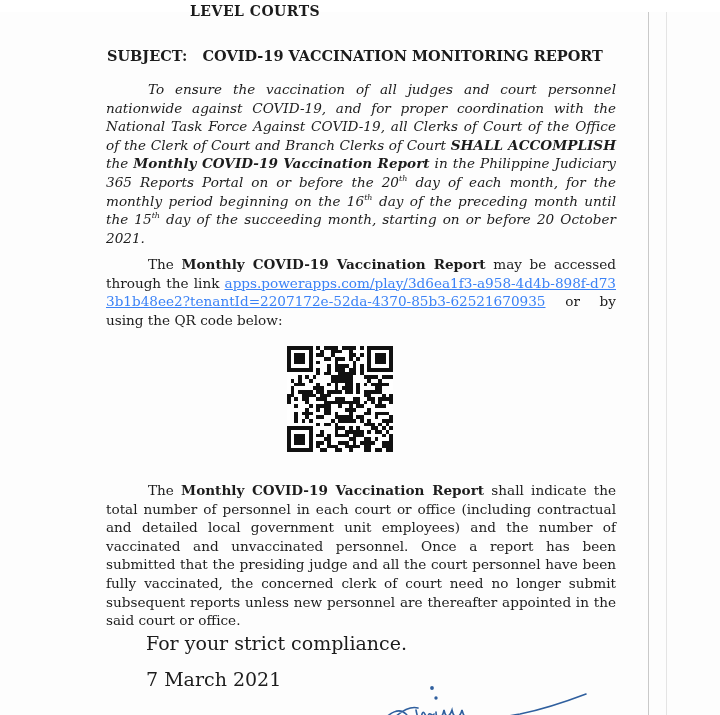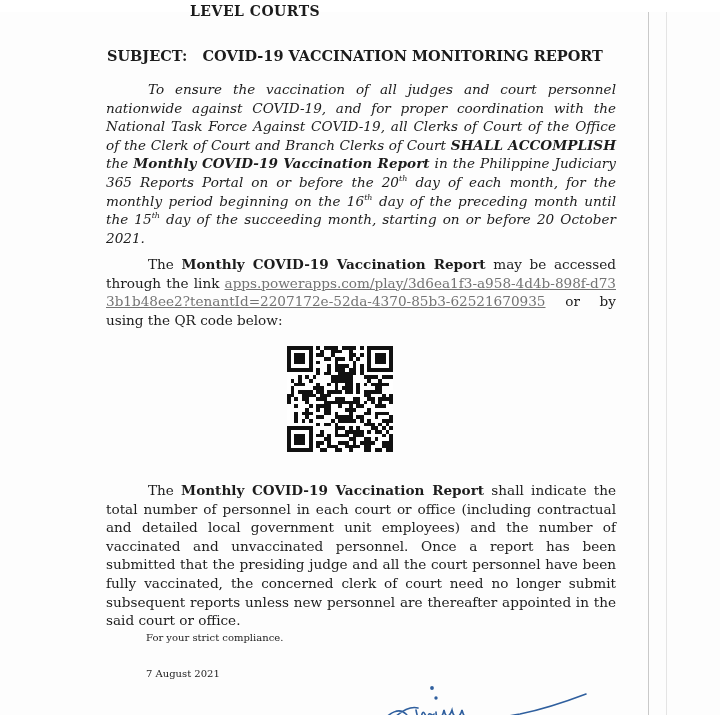--- a/index.html
+++ b/index.html
@@ -30,27 +30,27 @@
   .para {
     position: absolute; left: 106px; width: 510px;
     font-size: 13.6px; line-height: 18.6px; text-align: justify;
     text-indent: 42px;
   }
   .para b { font-weight: bold; }
   .para sup { font-size: 8px; line-height: 0; }
   .p1 { top: 68px; font-style: italic; }
   .p2 { top: 243px; }
   .p3 { top: 469px; }
-  .link { text-decoration: underline; color: #737373; word-break: break-all; }
+  .link { text-decoration: underline; color: #3b82f6; word-break: break-all; }
   .qr {
     position: absolute; left: 287px; top: 334px; width: 106px; height: 106px;
     background: #fff;
   }
   .plain {
-    position: absolute; left: 146px; font-size: 10px; white-space: nowrap; text-align: right;
+    position: absolute; left: 146px; font-size: 19px; white-space: nowrap; text-align: right;
   }
   .closing { top: 620px; }
   .date { top: 656px; }
   .signature { position: absolute; left: 370px; top: 668px; width: 230px; height: 47px; }
 </style>
 </head>
 <body>
 
 <div class="page">
   <div class="edge-line" style="left:648px"></div>
@@ -490,21 +490,21 @@
         <rect x="24" y="28" width="1" height="1" fill="#111"></rect>
         <rect x="25" y="28" width="1" height="1" fill="#111"></rect>
         <rect x="27" y="28" width="1" height="1" fill="#111"></rect>
         <rect x="28" y="28" width="1" height="1" fill="#111"></rect>
       </svg>
   </div>
 
   <div class="para p3"><span>The </span><b>Monthly COVID-19 Vaccination Report</b><span> shall indicate the total number of personnel in each court or office (including contractual and detailed local government unit employees) and the number of vaccinated and unvaccinated personnel. Once a report has been submitted that the presiding judge and all the court personnel have been fully vaccinated, the concerned clerk of court need no longer submit subsequent reports unless new personnel are thereafter appointed in the said court or office.</span></div>
 
   <div class="plain closing">For your strict compliance.</div>
-  <div class="plain date">7 August 2021</div>
+  <div class="plain date">7 March 2021</div>
 
   <svg class="signature" viewBox="0 0 230 47">
     <g fill="none" stroke="#2f5f9e" stroke-width="1.6" stroke-linecap="round">
       <path d="M8 47 C 20 30, 30 28, 36 34 C 42 40, 26 46, 22 40 C 30 32, 40 26, 48 28"></path>
       <path d="M46 30 C 48 40, 50 44, 52 34 C 54 28, 56 40, 58 36 C 60 30, 62 38, 64 34"></path>
       <path d="M66 32 C 66 40, 72 40, 74 30 C 76 40, 80 36, 82 30 C 84 40, 90 38, 92 30 C 94 38, 98 42, 104 40"></path>
       <path d="M104 40 C 120 46, 130 36, 150 34 C 170 30, 195 22, 216 14"></path>
       <circle cx="66" cy="18" r="0.9" fill="#2f5f9e"></circle>
       <circle cx="62" cy="8" r="1.1" fill="#2f5f9e"></circle>
     </g>

